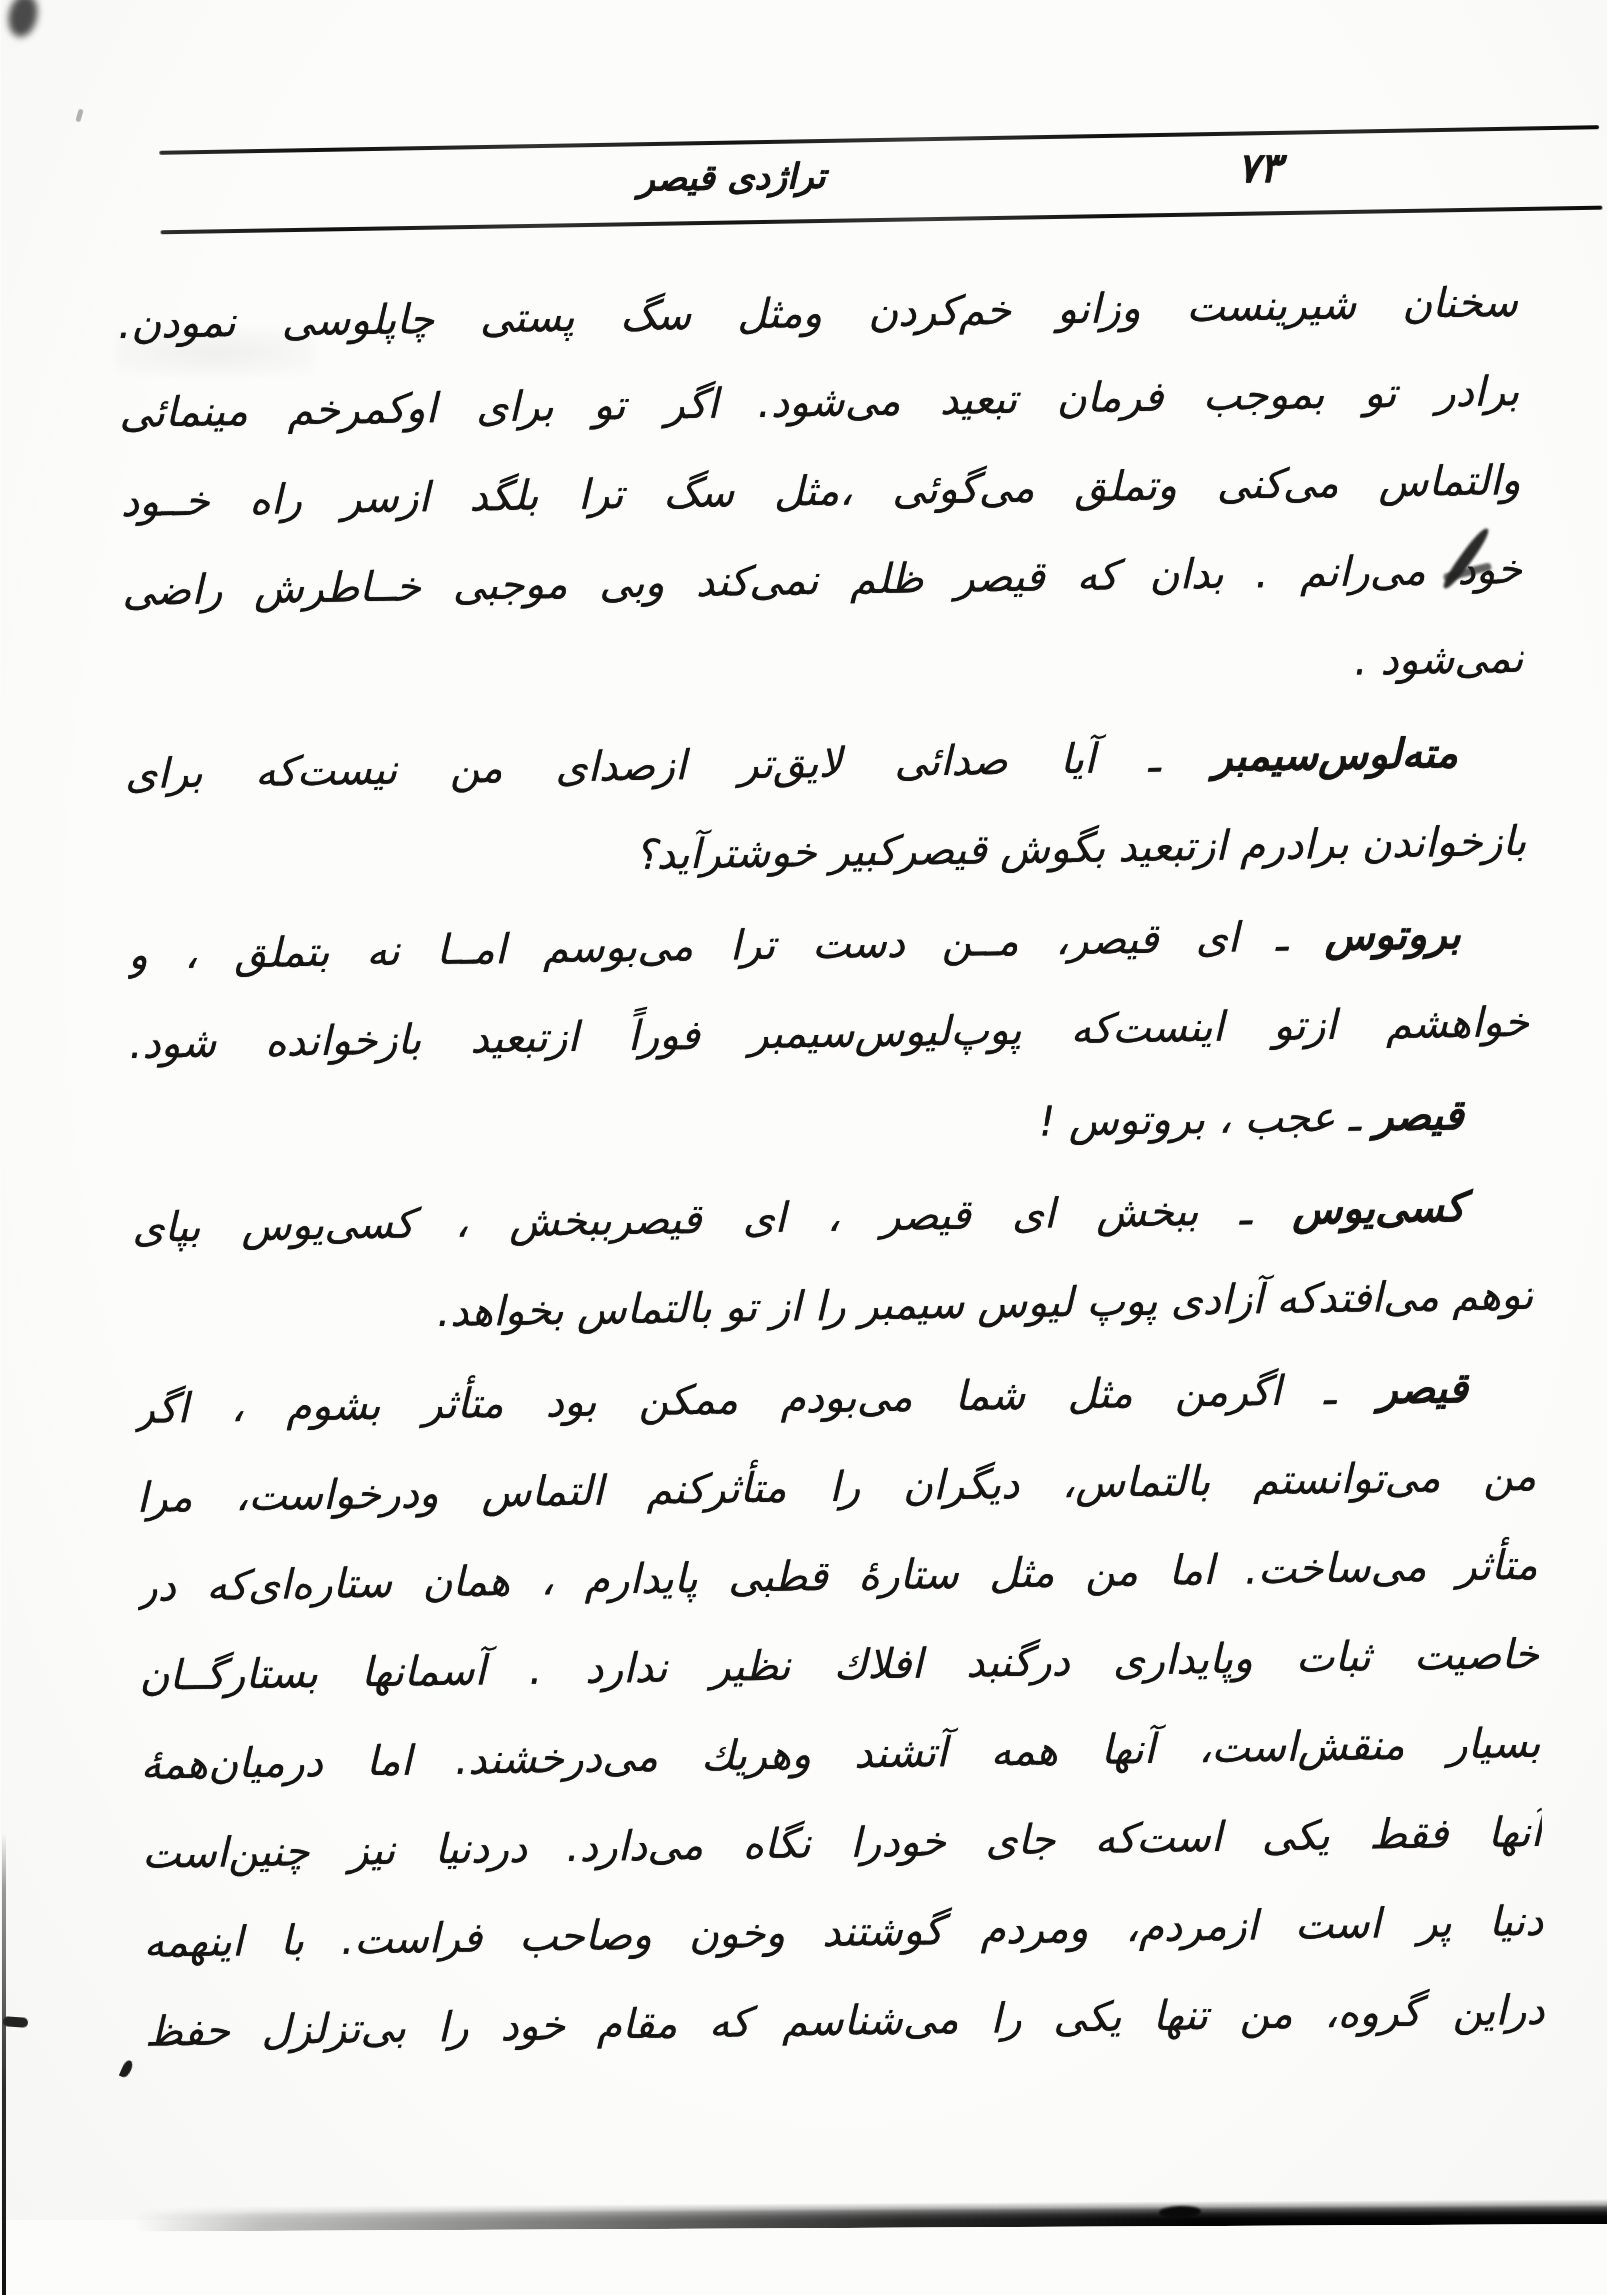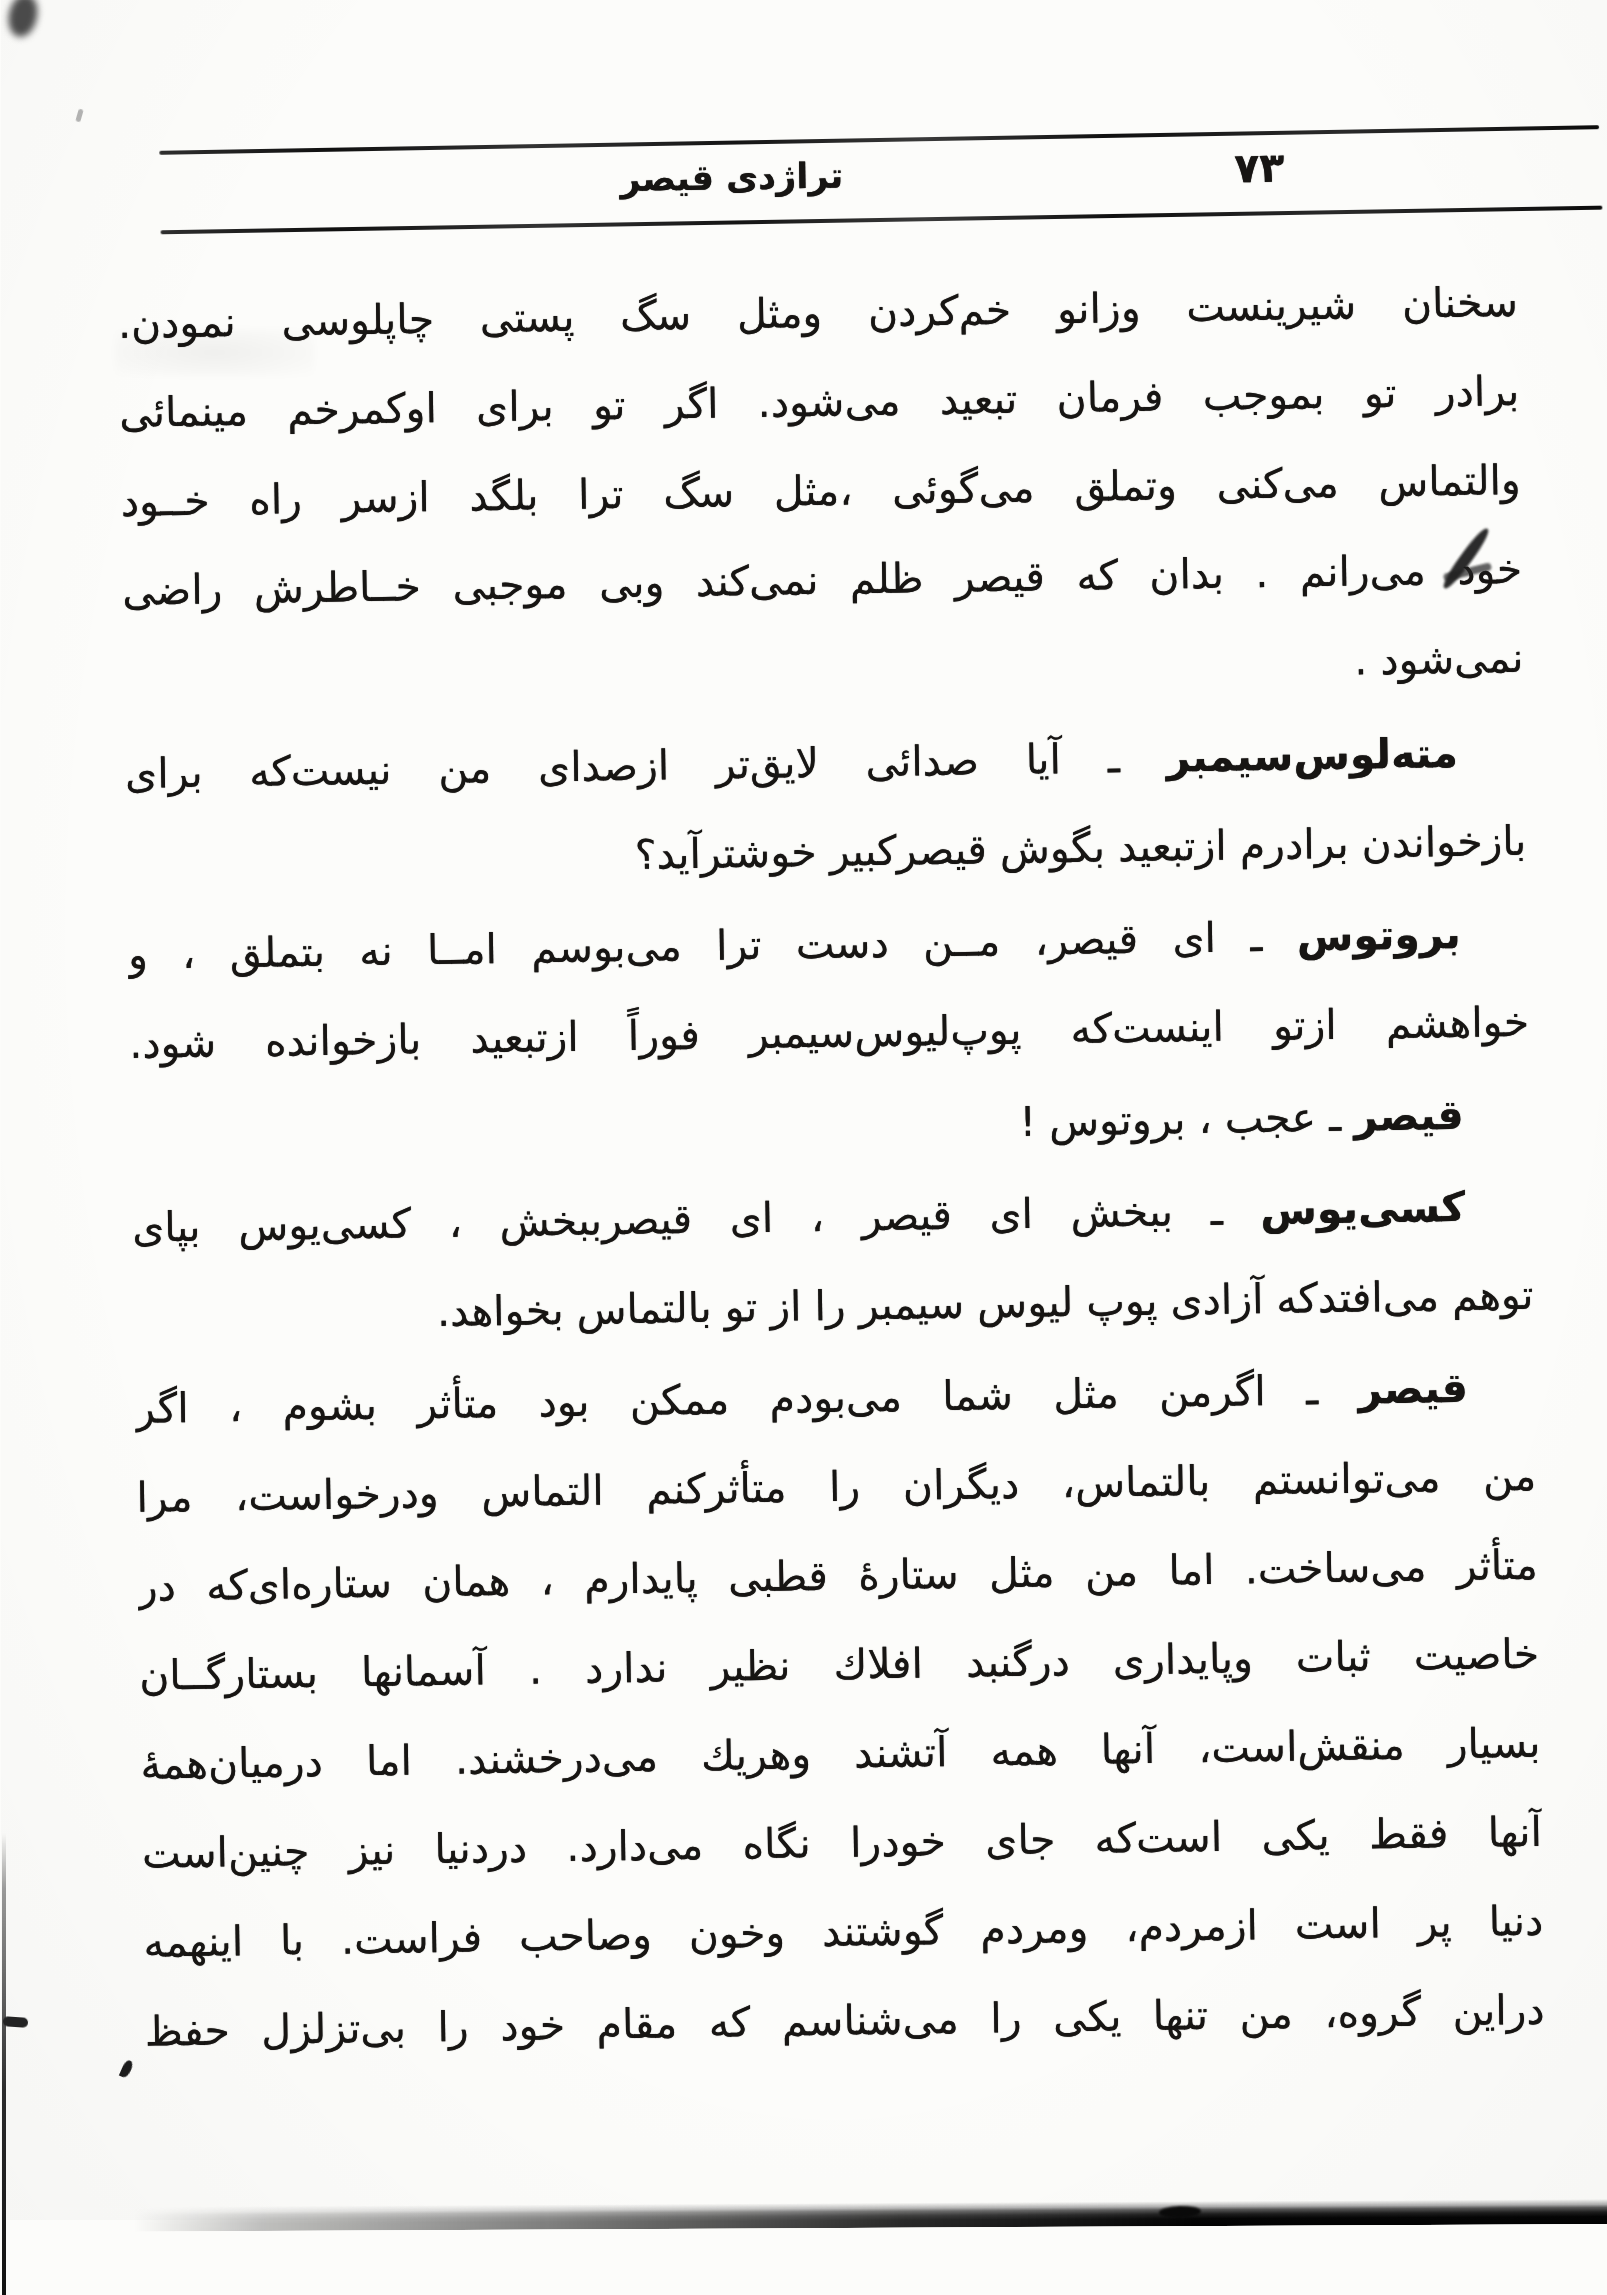--- a/index.html
+++ b/index.html
@@ -9,20 +9,21 @@
     font-family: "DejaVu Sans", sans-serif;
     color: #171513;
     overflow: hidden;
   }
   .page {
     position: relative;
     width: 1608px; height: 2220px;
     background:
       radial-gradient(ellipse at 52% 42%, rgba(0,0,0,0) 62%, rgba(0,0,0,0.025) 100%),
       #fcfcfa;
+    font-style: italic;
   }
 
   
   .scan-layer {
     position: absolute;
     left: 115px; top: 122px;
     width: 1400px; height: 2066px;
     transform: rotate(-0.9deg);
     transform-origin: 100% 0;
     direction: rtl;

